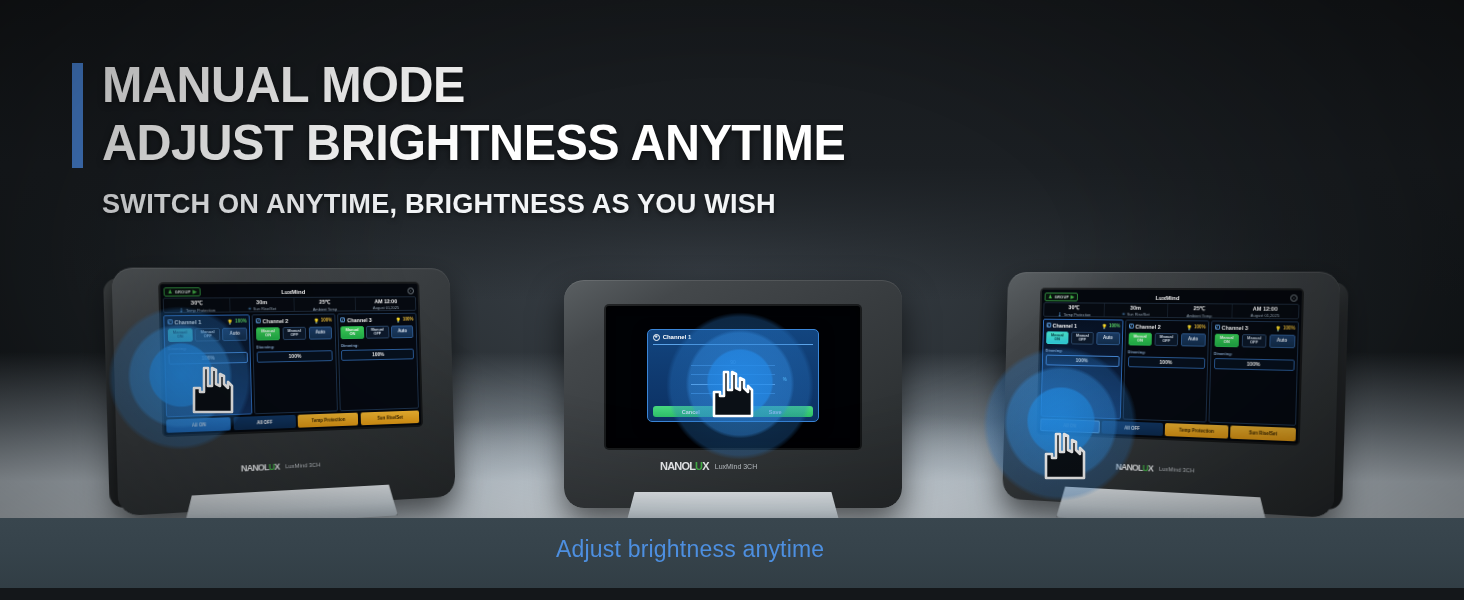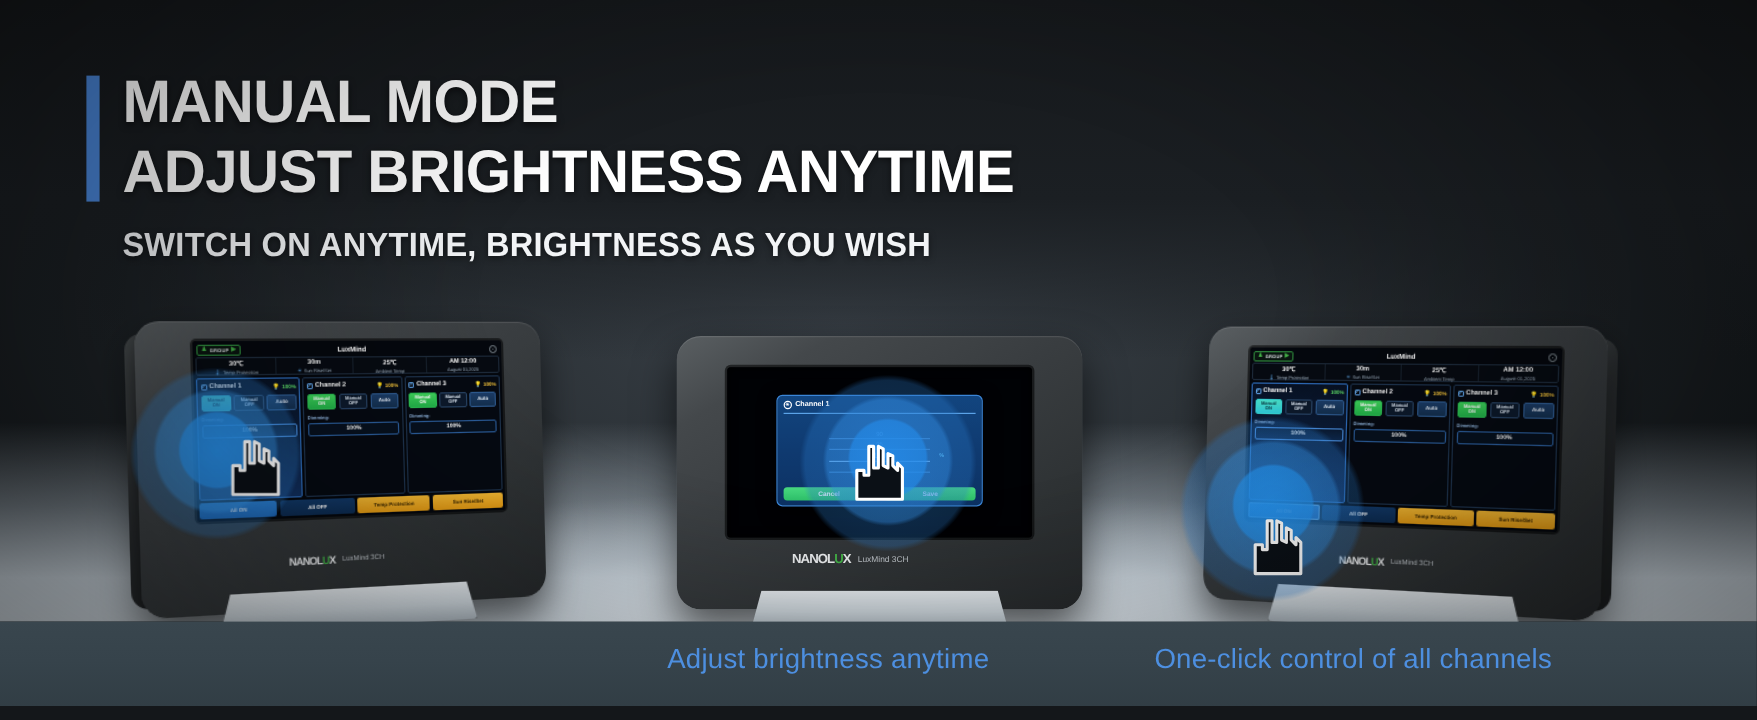--- a/index.html
+++ b/index.html
@@ -712,16 +712,15 @@
   <div class="glow" style="left:998px; top:360px; width:126px; height:126px; background: radial-gradient(circle, rgba(52,146,230,0.50) 0%, rgba(52,146,230,0.42) 60%, rgba(52,146,230,0) 64%);"></div>
   <div class="glow" style="left:1024px; top:384px; width:74px; height:74px; background: radial-gradient(circle, rgba(36,148,240,0.80) 0%, rgba(36,148,240,0.64) 62%, rgba(36,148,240,0) 66%);"></div>
   <svg class="hand" style="left:1038px; top:424px;" width="56" height="62" viewBox="0 0 56 62">
     <path d="M18 10 L18 34 L14 34 L14 30 L8 30 L8 54 L46 54 L46 28 L42 24 L42 30 L38 26 L38 18 L34 16 L34 28 L30 26 L30 12 L26 10 L26 28 L22 28 L22 10 Z" fill="#0b1016" stroke="#ffffff" stroke-width="2.6" stroke-linejoin="round"></path>
   </svg>
 
   <div class="bg-vignette"></div>
 
   <div class="bottom-band">
     <div class="caption caption-1">Adjust brightness anytime</div>
-    <div class="caption caption-2">One-click control of all channels</div>
   </div>
 
 </div>
 
 </body></html>

